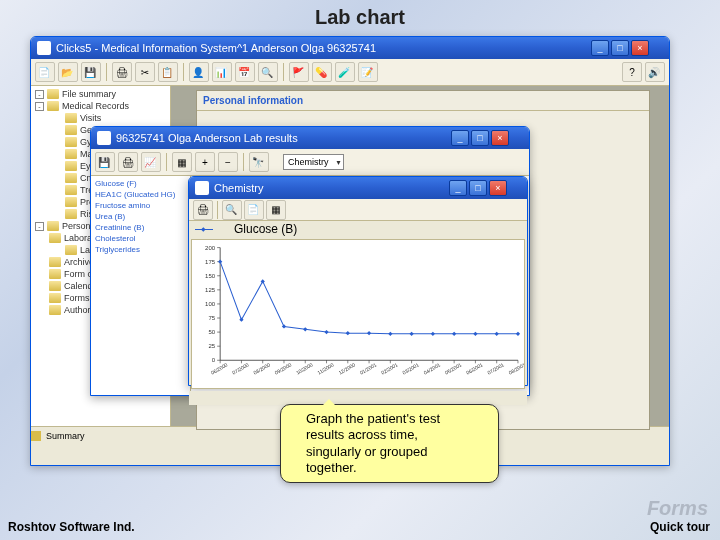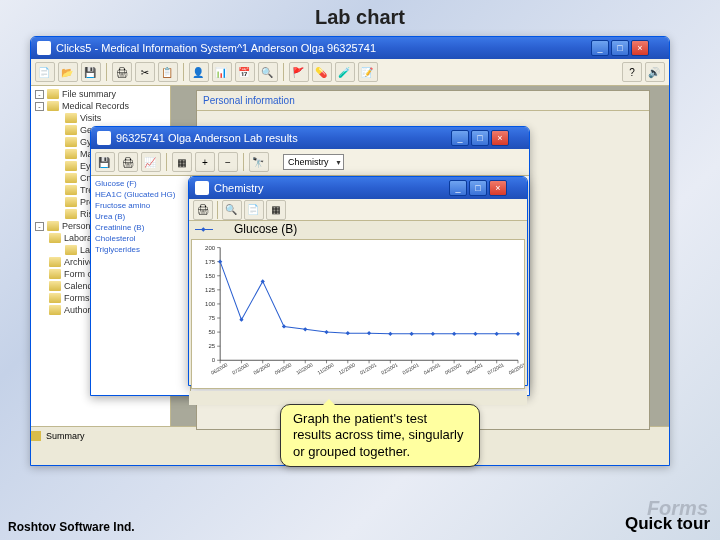--- a/index.html
+++ b/index.html
@@ -4,21 +4,21 @@
 <style>
   * { box-sizing: border-box; margin: 0; padding: 0; }
   body {
     width: 720px; height: 540px;
     font-family: Tahoma, Arial, sans-serif;
     background: linear-gradient(135deg, #e8ecf5 0%, #c5d2e8 30%, #e8ecf5 70%, #d0dbe8 100%);
     position: relative; overflow: hidden; font-size: 11px;
   }
   .slide-title { text-align: center; font-size: 20px; font-weight: 700; color: #222; padding: 6px 0 4px; }
   .footer-left { position: absolute; bottom: 6px; left: 8px; font-size: 12px; font-weight: bold; color: #000; }
-  .footer-right { position: absolute; bottom: 6px; right: 10px; font-size: 17px; font-weight: bold; color: #000; }
+  .footer-right { position: absolute; bottom: 6px; right: 10px; font-size: 12px; font-weight: bold; color: #000; }
   .logo { position: absolute; bottom: 20px; right: 12px; font-size: 20px; color: #b0b8c4; font-weight: bold; font-style: italic; }
 
   
   .win-main {
     position: absolute; top: 36px; left: 30px; width: 640px; height: 430px;
     background: #ece9d8; border: 1px solid #0054e3; border-radius: 6px 6px 0 0;
     box-shadow: 0 2px 8px rgba(0,0,0,0.25);
   }
   .titlebar {
     background: linear-gradient(#3b78e7, #2a5fd0 50%, #1f4fb8);
@@ -43,21 +43,21 @@
   .main-body { display: flex; height: calc(100% - 22px - 20px - 28px - 18px); }
   .tree-pane { width: 140px; background: #fff; border-right: 1px solid #c0b890; font-size: 9px; color: #333; overflow: hidden; padding: 2px; }
   .tree-item { display: flex; align-items: center; gap: 3px; padding: 1px 2px; white-space: nowrap; }
   .tree-item .exp { width: 9px; height: 9px; border: 1px solid #888; font-size: 7px; line-height: 7px; text-align: center; color: #555; }
   .tree-item .ficon { width: 12px; height: 10px; background: linear-gradient(#f7e49a,#d9bc4a); border-radius: 1px; }
   .tree-item.indent1 { padding-left: 18px; }
   .statusbar { height: 18px; background: #ece9d8; border-top: 1px solid #c0b890; font-size: 9px; padding: 2px 0; display: flex; align-items: center; gap: 5px; }
 
   
   .inner-card { position: absolute; top: 90px; left: 196px; width: 454px; height: 340px; background: #f0ede0; border: 1px solid #a09a80; }
-  .inner-card .hdr { color: #2a5fd0; font-size: 10px; font-weight: normal; padding: 4px 6px; border-bottom: 1px solid #c0b890; }
+  .inner-card .hdr { color: #2a5fd0; font-size: 10px; font-weight: bold; padding: 4px 6px; border-bottom: 1px solid #c0b890; }
 
   
   .win-lab {
     position: absolute; top: 126px; left: 90px; width: 440px; height: 270px;
     background: #ece9d8; border: 1px solid #0054e3; border-radius: 6px 6px 0 0;
     box-shadow: 0 3px 10px rgba(0,0,0,0.3);
   }
   .lab-toolbar { background: #f4f1e4; padding: 3px 4px; display: flex; gap: 3px; border-bottom: 1px solid #c0b890; align-items: center; }
   .lab-body { display: flex; height: calc(100% - 22px - 27px); }
   .lab-tree { width: 100px; background: #fff; border-right: 1px solid #c0b890; font-size: 8px; padding: 2px; }
@@ -74,23 +74,23 @@
   }
   .chart-tb { background: #f4f1e4; padding: 2px 4px; display: flex; gap: 2px; border-bottom: 1px solid #c0b890; align-items: center; height: 22px; }
   .chart-body { background: #fff; height: calc(100% - 22px - 22px - 14px); position: relative; margin: 2px; border: 1px solid #c0b890; }
   .chart-footer { height: 14px; background: #ece9d8; }
   .legend-row { font-size: 12px; padding: 1px 6px; display: flex; align-items: center; gap: 21px; }
   .legend-mark { width: 18px; height: 0; border-top: 1px solid #2a5fd0; position: relative; }
   .legend-mark::before { content: '◆'; position: absolute; left: 6px; top: -5px; font-size: 6px; color: #2a5fd0; }
 
   
   .callout {
-    position: absolute; top: 404px; left: 280px; width: 200px;
+    position: absolute; top: 404px; left: 280px; width: 219px;
     background: #ffffa0; border: 1px solid #333; border-radius: 10px;
-    padding: 6px 12px; font-size: 13px; line-height: 1.25;
+    padding: 6px 25px; font-size: 13px; line-height: 1.25;
     box-shadow: 0 2px 6px rgba(0,0,0,0.25);
   }
   .callout::before {
     content: ''; position: absolute; top: -14px; left: 40px;
     border: 8px solid transparent; border-bottom-color: #ffffa0;
   }
   .callout::after {
     content: ''; position: absolute; top: -16px; left: 39px;
     border: 9px solid transparent; border-bottom-color: #333; z-index: -1;
   }

